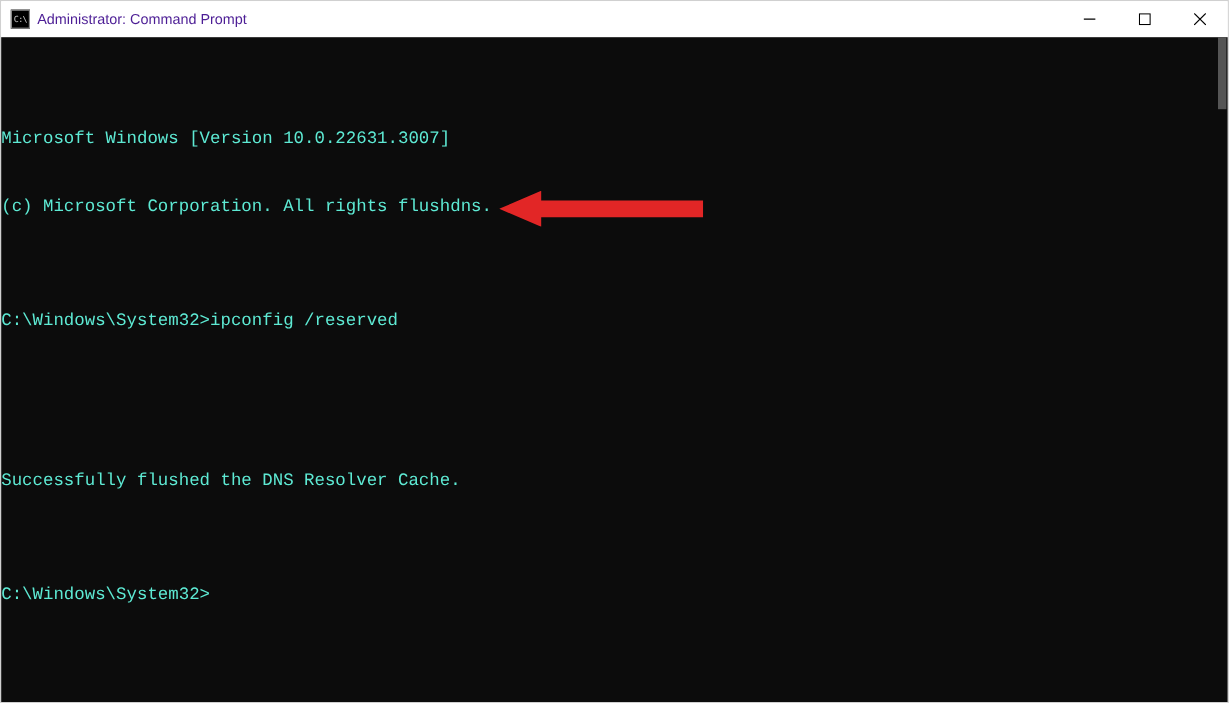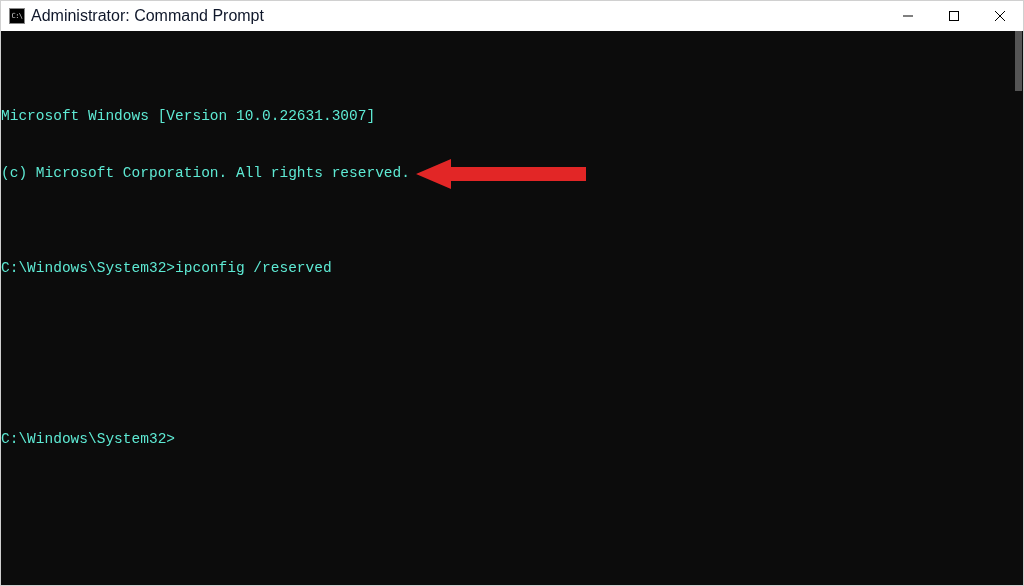--- a/index.html
+++ b/index.html
@@ -44,22 +44,22 @@
       justify-content: center;
     }
     .titlebar-icon-inner {
       font-size: 7px;
       color: #cccccc;
       font-family: monospace;
       line-height: 1;
       letter-spacing: -0.5px;
     }
     .titlebar-text {
-      font-size: 16px;
-      color: #0f172a;
+      font-size: 12px;
+      color: #4c1d95;
     }
     .window-controls {
       position: absolute;
       top: 0;
       right: 0;
       display: flex;
       height: 30px;
     }
     .win-btn {
       width: 46px;
@@ -143,25 +143,26 @@
             <line x1="0" y1="0" x2="10" y2="10" stroke="#000" stroke-width="1"></line>
             <line x1="10" y1="0" x2="0" y2="10" stroke="#000" stroke-width="1"></line>
           </svg>
       </button>
     </div>
   </div>
 
   <div class="terminal">
     <div class="terminal-content">
       <div class="line">Microsoft Windows [Version 10.0.22631.3007]</div>
-      <div class="line">(c) Microsoft Corporation. All rights reserved.</div>
+      <div class="line">(c) Microsoft Corporation. All rights flushdns.</div>
       <div class="line"></div>
       <div class="line"><span>C:\Windows\System32&gt;</span><span>ipconfig /reserved</span></div>
       <div class="line"></div>
       <div class="line"></div>
+      <div class="line">Successfully flushed the DNS Resolver Cache.</div>
       <div class="line"></div>
       <div class="line">C:\Windows\System32&gt;</div>
     </div>
   </div>
 
   <div class="scrollbar">
     <div class="scrollbar-thumb"></div>
   </div>
 
   <div class="annotation-arrow">

